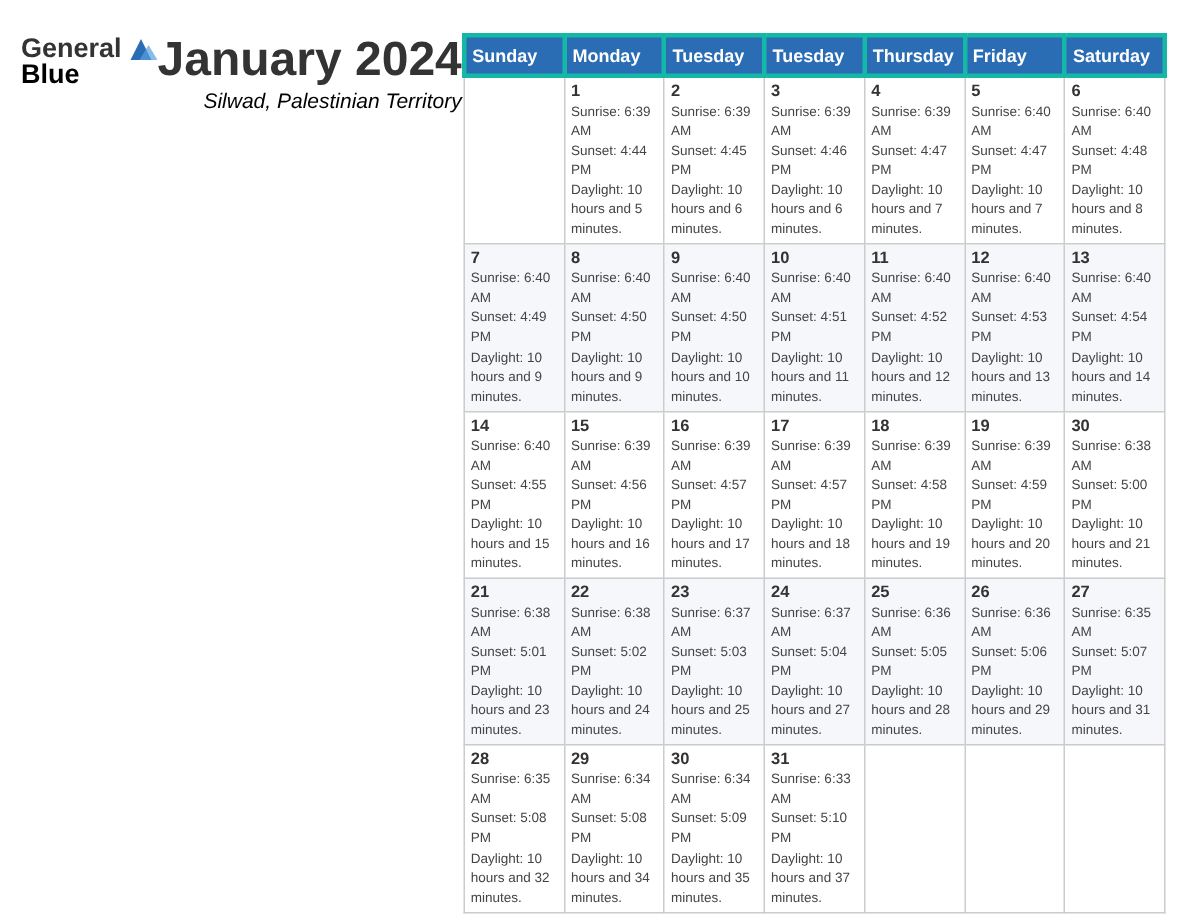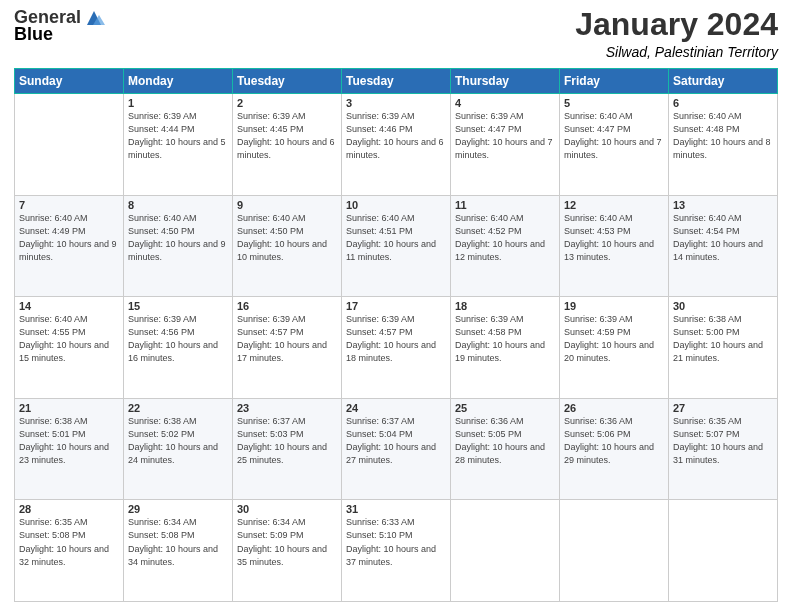--- a/index.html
+++ b/index.html
@@ -7,22 +7,22 @@
       width: 792px;
       height: 612px;
       font-family: Arial, sans-serif;
       background: #fff;
       overflow: hidden;
     }
     .page {
       width: 792px;
       height: 612px;
       display: flex;
-      flex-direction: column;
-      padding: 7px 14px 10px 14px;
+      flex-direction: row;
+      padding: 22px 14px 10px 14px;
     }
     .header {
       display: flex;
       justify-content: space-between;
       align-items: flex-start;
       margin-bottom: 8px;
     }
     .logo {
       display: flex;
       align-items: center;
@@ -60,21 +60,21 @@
       border-collapse: collapse;
       flex: 1;
     }
     .calendar th {
       background: #2a6db5;
       color: #fff;
       font-size: 12px;
       font-weight: bold;
       padding: 5px 4px;
       text-align: left;
-      border: 1px solid #14b8a6;
+      border: 3px solid #14b8a6;
     }
     .calendar td {
       border: 1px solid #ccc;
       vertical-align: top;
       padding: 3px 4px;
       font-size: 9.5px;
       color: #333;
       background: #fff;
       width: calc(100% / 7);
       height: 80px;

